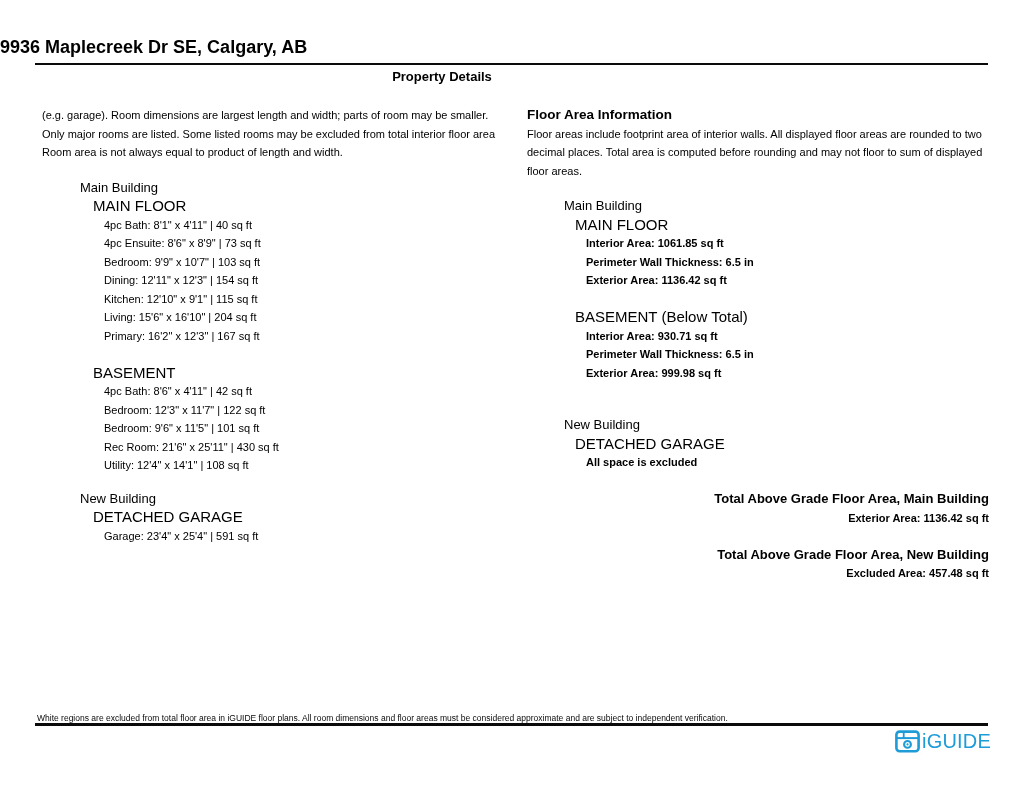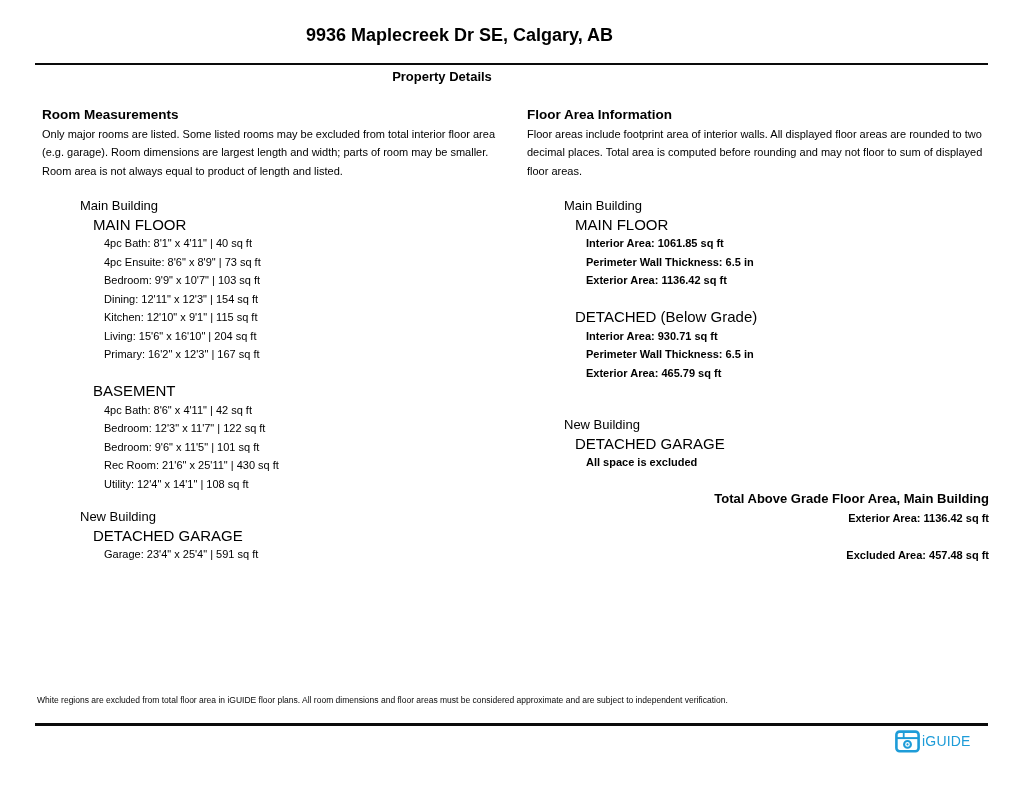--- a/index.html
+++ b/index.html
@@ -4,22 +4,22 @@
 <style>
   * { margin: 0; padding: 0; box-sizing: border-box; }
   html, body { width: 1024px; height: 791px; background: #ffffff; }
   body {
     position: relative;
     font-family: "Liberation Sans", sans-serif;
     color: #000000;
     overflow: hidden;
   }
   .title {
-    position: absolute; top: 24px; left: 0; width: 919px;
-    text-align: center; font-size: 18px; font-weight: bold; line-height: 22px;
+    position: absolute; top: 36px; left: 0; width: 919px;
+    text-align: left; font-size: 18px; font-weight: bold; line-height: 22px;
   }
   .rule { position: absolute; left: 35px; width: 953px; background: #0a0a0a; }
   .rule-top { top: 63px; height: 2px; }
   .rule-bottom { top: 723px; height: 2.5px; }
   .subtitle {
     position: absolute; top: 69px; left: 0; width: 884px;
     text-align: center; font-size: 13px; font-weight: bold; line-height: 16px;
   }
   .col { position: absolute; top: 106px; }
   .col.left  { left: 42px;  width: 472px; }
@@ -37,45 +37,44 @@
   .left  .row { padding-left: 24px; }
   .right .row { padding-left: 22px; font-weight: bold; }
   .floor + .floor { margin-top: 18.5px; }
   .left  .building + .building { margin-top: 15px; }
   .right .building + .building { margin-top: 34px; }
   .totals { padding-left: 37px; }
   .total { margin-top: 18.5px; text-align: right; }
   .t-name { font-size: 13px; font-weight: bold; line-height: 18.5px; }
   .totals .row { padding-left: 11px; }
   .disclaimer {
-    position: absolute; left: 37px; top: 694px;
+    position: absolute; left: 37px; top: 712px;
     font-size: 8.5px; line-height: 12px; color: #0a0a0a; white-space: nowrap;
   }
   .logo {
     position: absolute; left: 895px; top: 730px; height: 23px;
     display: flex; align-items: center; gap: 2px;
   }
   .logo-icon { display: block; }
   .logo-text {
-    font-size: 14px; font-weight: 500; letter-spacing: 0.2px; line-height: 23px;
+    font-size: 20px; font-weight: 500; letter-spacing: 0.2px; line-height: 23px;
   }
 </style>
 </head>
 <body>
 
 <div class="title">9936 Maplecreek Dr SE, Calgary, AB</div>
 <div class="rule rule-top"></div>
 <div class="subtitle">Property Details</div>
 
 <div class="col left">
-  <div class="col-heading">Room Measurements</div>
   <div class="desc">
+      <div class="line">(e.g. garage). Room dimensions are largest length and width; parts of room may be smaller.</div>
       <div class="line">Only major rooms are listed. Some listed rooms may be excluded from total interior floor area</div>
-      <div class="line">(e.g. garage). Room dimensions are largest length and width; parts of room may be smaller.</div>
-      <div class="line">Room area is not always equal to product of length and listed.</div>
+      <div class="line">Room area is not always equal to product of length and width.</div>
     </div>
   <div class="buildings">
       <div class="building">
         <div class="b-name">Main Building</div>
         <div class="floor">
           <div class="f-name">MAIN FLOOR</div>
           <div class="row">4pc Bath: 8'1" x 4'11" | 40 sq ft</div>
           <div class="row">4pc Ensuite: 8'6" x 8'9" | 73 sq ft</div>
           <div class="row">Bedroom: 9'9" x 10'7" | 103 sq ft</div>
           <div class="row">Dining: 12'11" x 12'3" | 154 sq ft</div>
@@ -112,40 +111,41 @@
   <div class="buildings">
       <div class="building">
         <div class="b-name">Main Building</div>
         <div class="floor">
           <div class="f-name">MAIN FLOOR</div>
           <div class="row">Interior Area: 1061.85 sq ft</div>
           <div class="row">Perimeter Wall Thickness: 6.5 in</div>
           <div class="row">Exterior Area: 1136.42 sq ft</div>
         </div>
         <div class="floor">
-          <div class="f-name">DETACHED (Below Grade)</div>
+          <div class="f-name">BASEMENT (Below Total)</div>
           <div class="row">Interior Area: 930.71 sq ft</div>
           <div class="row">Perimeter Wall Thickness: 6.5 in</div>
-          <div class="row">Exterior Area: 465.79 sq ft</div>
+          <div class="row">Exterior Area: 999.98 sq ft</div>
         </div>
       </div>
       <div class="building">
         <div class="b-name">New Building</div>
         <div class="floor">
           <div class="f-name">DETACHED GARAGE</div>
           <div class="row">All space is excluded</div>
         </div>
       </div>
     </div>
   <div class="totals">
       <div class="total">
         <div class="t-name">Total Above Grade Floor Area, Main Building</div>
         <div class="row">Exterior Area: 1136.42 sq ft</div>
       </div>
       <div class="total">
+        <div class="t-name">Total Above Grade Floor Area, New Building</div>
         <div class="row">Excluded Area: 457.48 sq ft</div>
       </div>
     </div>
 </div>
 
 <div class="rule rule-bottom"></div>
 <div class="disclaimer">White regions are excluded from total floor area in iGUIDE floor plans. All room dimensions and floor areas must be considered approximate and are subject to independent verification.</div>
 
 <div class="logo" style="color: rgb(30, 156, 216);">
   <svg class="logo-icon" width="25" height="23" viewBox="0 0 25 23" fill="none">

